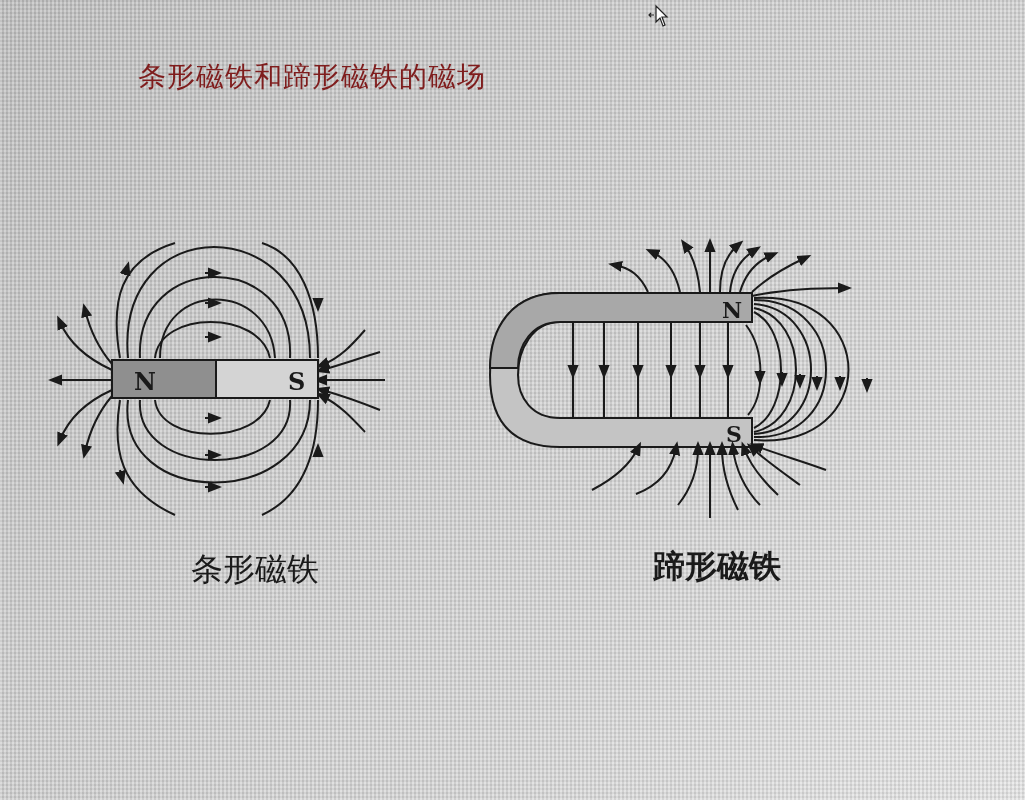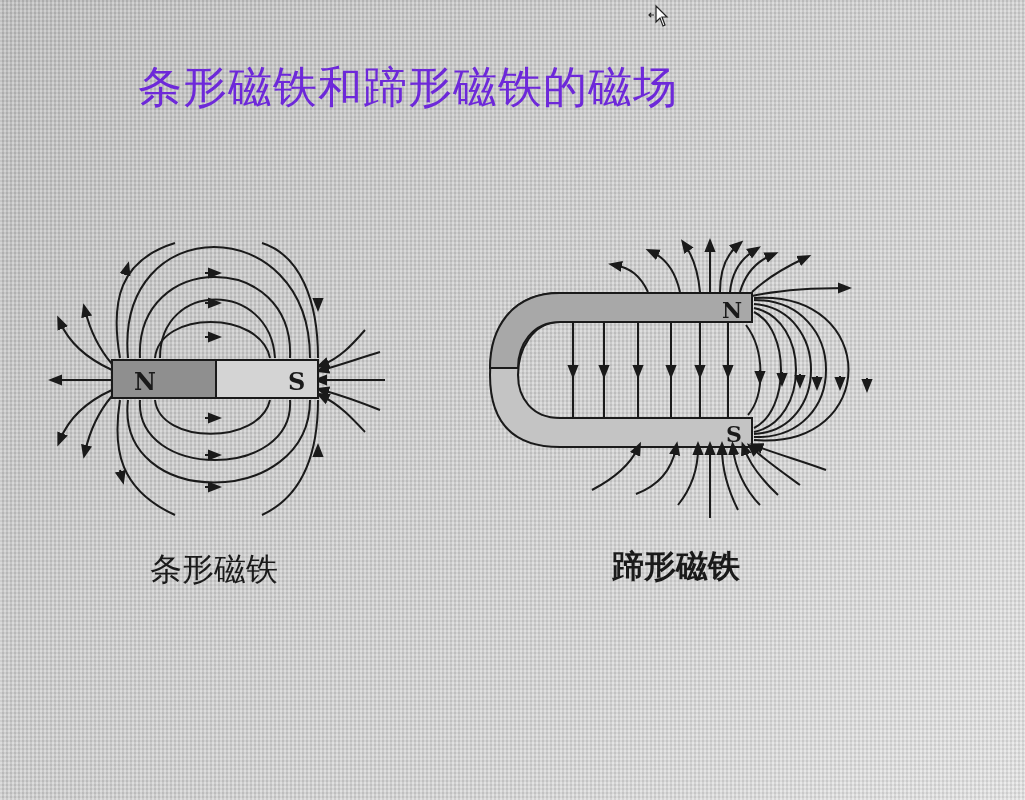--- a/index.html
+++ b/index.html
@@ -3,22 +3,22 @@
 <meta charset="utf-8">
 <style>
   html,body{margin:0;padding:0;}
   body{width:1025px;height:800px;overflow:hidden;position:relative;
     background:#c9c9c9;
     background-image:
       repeating-linear-gradient(90deg, rgba(255,255,255,0.18) 0 2px, rgba(0,0,0,0.06) 2px 4px),
       repeating-linear-gradient(0deg, rgba(255,255,255,0.10) 0 2px, rgba(0,0,0,0.05) 2px 4px),
       linear-gradient(135deg,#bfbfbf 0%,#cfcfcf 40%,#d8d8d8 70%,#e6e6e6 100%);
     font-family:"DejaVu Sans", sans-serif;}
-  .title{position:absolute;left:138px;top:58px;font-size:44px;color:#6d28d9;letter-spacing:1px;font-family:"DejaVu Sans",sans-serif;}
-  .caption{position:absolute;font-size:32px;color:#1a1a1a;font-family:"DejaVu Serif",serif;}
+  .title{position:absolute;left:138px;top:58px;font-size:28px;color:#7f1d1d;letter-spacing:1px;font-family:"DejaVu Sans",sans-serif;}
+  .caption{position:absolute;font-size:32px;color:#1a1a1a;font-family:"DejaVu Serif",serif;padding-left:41px;}
   .cap-bar{left:150px;top:548px;}
   .cap-horse{left:612px;top:545px;font-weight:bold;}
   svg{position:absolute;left:0;top:0;}
   .cursor{position:absolute;left:648px;top:4px;}
 </style>
 </head>
 <body>
 
 <div class="title">条形磁铁和蹄形磁铁的磁场</div>
 

